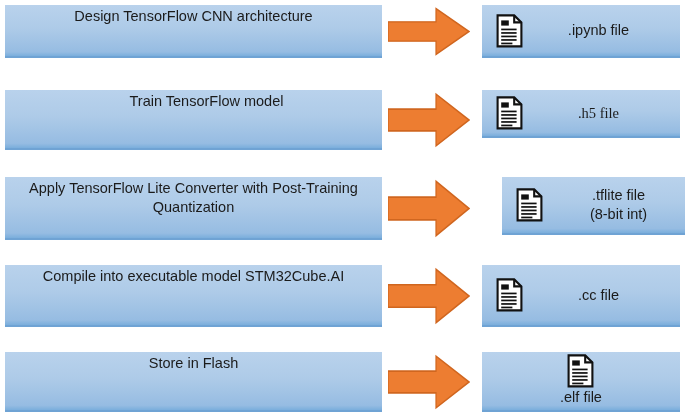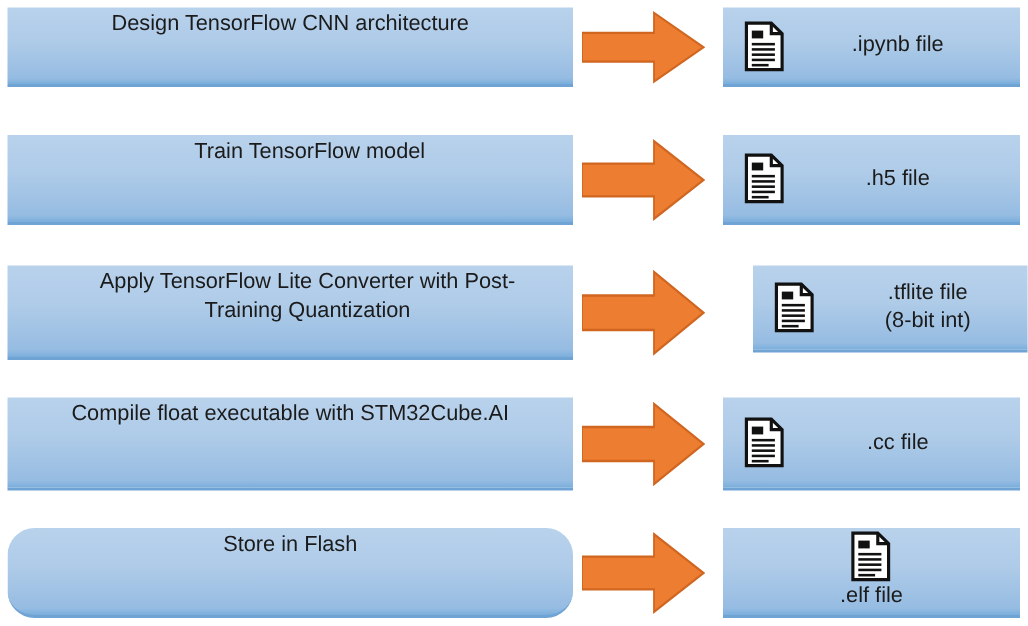--- a/index.html
+++ b/index.html
@@ -128,41 +128,41 @@
 
   <div class="flow-row" style="top: 90px; height: 60px;">
     <div class="step-box" style="height: 60px; padding-left: 40px;">
       <span class="step-label">Train TensorFlow model</span>
     </div>
     <div class="arrow" style="height: 60px;">
       <svg viewBox="0 0 82 44" preserveAspectRatio="none" aria-hidden="true">
         <polygon points="0,14 48,14 48,3 81,22 48,41 48,30 0,30" fill="#ed7d31" stroke="#d0661f" stroke-width="1.2" stroke-linejoin="miter"></polygon>
       </svg>
     </div>
-    <div class="artifact-box" style="height: 60px;">
+    <div class="artifact-box" style="height: 48px; font-family: Liberation Serif, serif;">
       <span class="doc-icon">
         <svg viewBox="0 0 27 34" aria-hidden="true">
           <path d="M1.6 1.4 H18.2 L25.4 8.4 V32.4 H1.6 Z" fill="#ffffff" stroke="#111111" stroke-width="2.1" stroke-linejoin="miter"></path>
           <path d="M18.2 1.4 V8.4 H25.4" fill="none" stroke="#111111" stroke-width="2.1" stroke-linejoin="miter"></path>
           <rect x="5.2" y="6.4" width="7.6" height="5.2" fill="#111111"></rect>
           <rect x="5.2" y="14.6" width="15.4" height="1.7" fill="#111111"></rect>
           <rect x="5.2" y="18.1" width="15.4" height="1.7" fill="#111111"></rect>
           <rect x="5.2" y="21.6" width="15.4" height="1.7" fill="#111111"></rect>
           <rect x="5.2" y="25.1" width="15.4" height="1.7" fill="#111111"></rect>
           <rect x="5.2" y="28.6" width="11.2" height="1.7" fill="#111111"></rect>
         </svg>
       </span>
       <span class="artifact-text">
         <span class="line1">.h5 file</span>
       </span>
     </div>
   </div>
 
   <div class="flow-row" style="top: 177px; height: 63px;">
-    <div class="step-box" style="height: 63px; padding-left: 37px;">
+    <div class="step-box" style="height: 63px;">
       <span class="step-label">Apply TensorFlow Lite Converter with Post-Training Quantization</span>
     </div>
     <div class="arrow" style="height: 63px;">
       <svg viewBox="0 0 82 44" preserveAspectRatio="none" aria-hidden="true">
         <polygon points="0,14 48,14 48,3 81,22 48,41 48,30 0,30" fill="#ed7d31" stroke="#d0661f" stroke-width="1.2" stroke-linejoin="miter"></polygon>
       </svg>
     </div>
     <div class="artifact-box" style="height: 58px; margin-left: 20px;">
       <span class="doc-icon">
         <svg viewBox="0 0 27 34" aria-hidden="true">
@@ -178,21 +178,21 @@
       </span>
       <span class="artifact-text">
         <span class="line1">.tflite file</span>
         <span class="line2">(8-bit int)</span>
       </span>
     </div>
   </div>
 
   <div class="flow-row" style="top: 265px; height: 62px;">
     <div class="step-box" style="height: 62px;">
-      <span class="step-label">Compile float executable with STM32Cube.AI</span>
+      <span class="step-label">Compile into executable model STM32Cube.AI</span>
     </div>
     <div class="arrow" style="height: 62px;">
       <svg viewBox="0 0 82 44" preserveAspectRatio="none" aria-hidden="true">
         <polygon points="0,14 48,14 48,3 81,22 48,41 48,30 0,30" fill="#ed7d31" stroke="#d0661f" stroke-width="1.2" stroke-linejoin="miter"></polygon>
       </svg>
     </div>
     <div class="artifact-box" style="height: 62px;">
       <span class="doc-icon">
         <svg viewBox="0 0 27 34" aria-hidden="true">
           <path d="M1.6 1.4 H18.2 L25.4 8.4 V32.4 H1.6 Z" fill="#ffffff" stroke="#111111" stroke-width="2.1" stroke-linejoin="miter"></path>
@@ -206,21 +206,21 @@
         </svg>
       </span>
       <span class="artifact-text">
         <span class="line1">.cc file</span>
         
       </span>
     </div>
   </div>
 
   <div class="flow-row" style="top: 352px; height: 60px;">
-    <div class="step-box" style="height: 60px; border-radius: 18px;">
+    <div class="step-box" style="height: 60px;">
       <span class="step-label">Store in Flash</span>
     </div>
     <div class="arrow" style="height: 60px;">
       <svg viewBox="0 0 82 44" preserveAspectRatio="none" aria-hidden="true">
         <polygon points="0,14 48,14 48,3 81,22 48,41 48,30 0,30" fill="#ed7d31" stroke="#d0661f" stroke-width="1.2" stroke-linejoin="miter"></polygon>
       </svg>
     </div>
     <div class="artifact-box" style="height: 60px; flex-direction: column;">
       <span class="doc-icon">
         <svg viewBox="0 0 27 34" aria-hidden="true">

